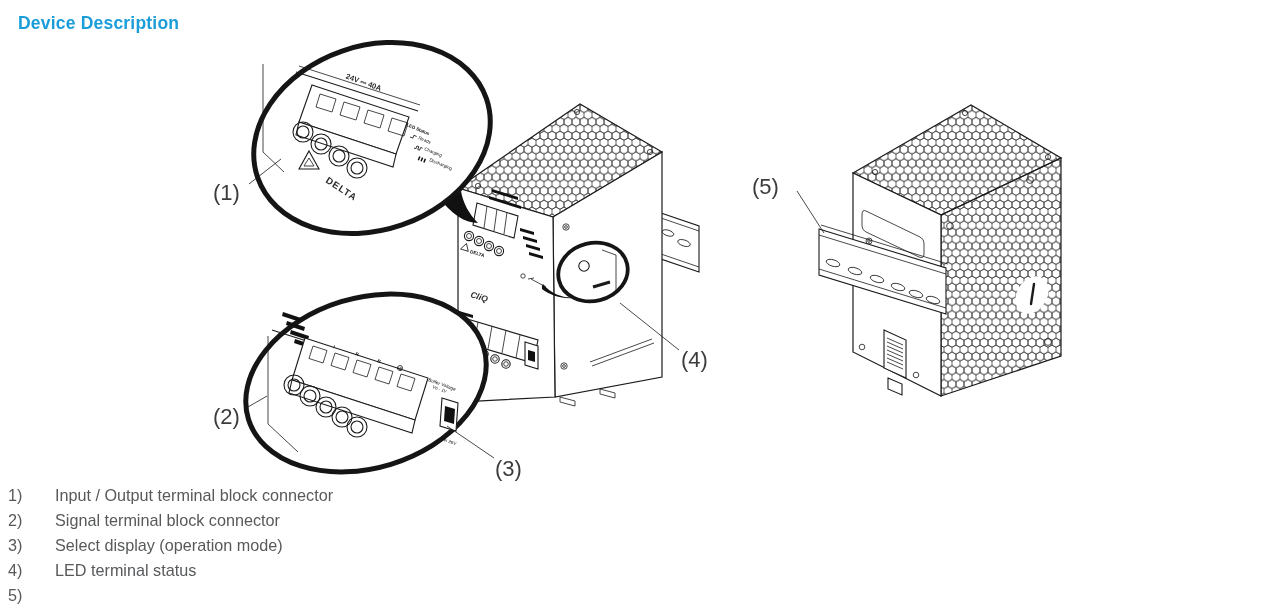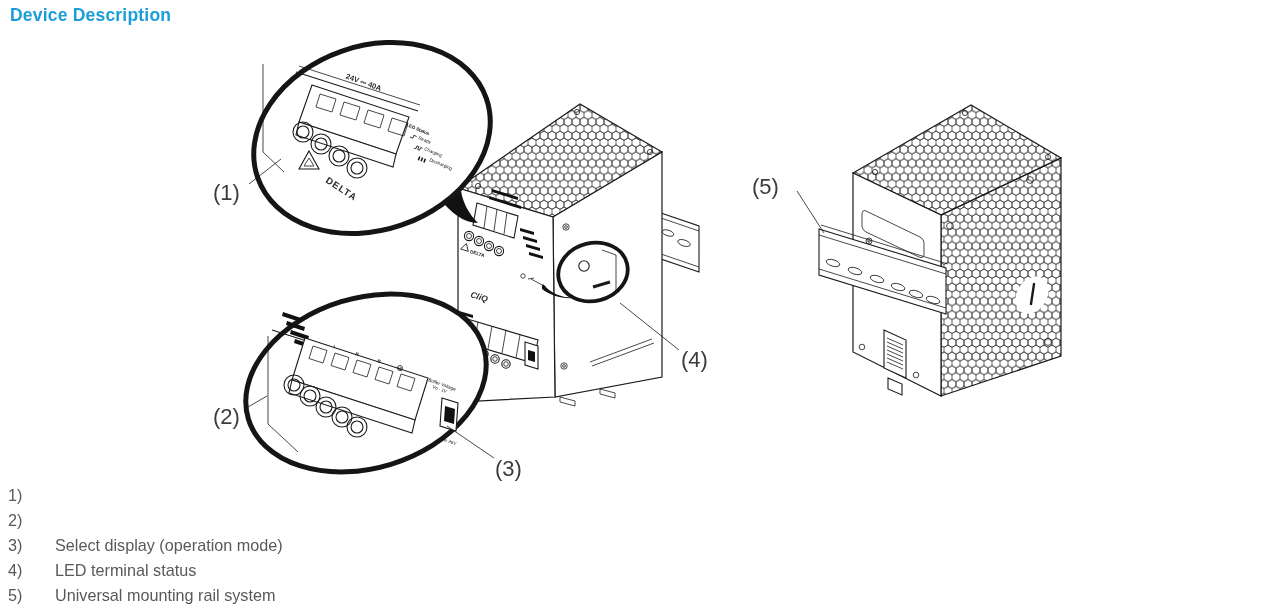--- a/index.html
+++ b/index.html
@@ -1,18 +1,18 @@
 <!DOCTYPE html>
 <html><head>
 <meta charset="utf-8">
 <style>
   html,body{margin:0;padding:0;background:#fff;}
   .page{position:relative;width:1265px;height:609px;background:#ffffff;overflow:hidden;
         font-family:"Liberation Sans", sans-serif;}
-  .page-title{position:absolute;left:10px;top:5px;margin:0;font-size:17.5px;font-weight:bold;
+  .page-title{position:absolute;left:10px;top:5px;margin:8px;font-size:17.5px;font-weight:bold;
         color:#1a9dd9;letter-spacing:.2px;}
   .legend{position:absolute;left:8px;top:483px;color:#57595b;font-size:16.2px;}
   .legend-row{display:flex;height:25px;line-height:25px;}
   .legend-row .num{width:47px;flex:0 0 47px;}
   svg{position:absolute;left:0;top:0;}
   svg text{font-family:"Liberation Sans", sans-serif;fill:#2b2b2b;}
   .lbl{font-size:22px;fill:#3c3c3c;}
   .tiny{font-size:4.6px;fill:#111;}
   .ln{stroke:#1b1b1b;fill:none;stroke-width:1.1;}
   .thin{stroke:#1b1b1b;fill:none;stroke-width:0.8;}
@@ -278,31 +278,32 @@
       <text class="lbl" x="681" y="367">(4)</text>
 
       <line class="thin" x1="797" y1="191" x2="824" y2="233"></line>
       <text class="lbl" x="752" y="194">(5)</text>
     </g>
   </svg>
 
   <div class="legend">
     <div class="legend-row">
       <span class="num">1)</span>
+      <span class="txt">Input / Output terminal block connector</span>
     </div>
     <div class="legend-row">
       <span class="num">2)</span>
+      <span class="txt">Signal terminal block connector</span>
     </div>
     <div class="legend-row">
       <span class="num">3)</span>
       <span class="txt">Select display (operation mode)</span>
     </div>
     <div class="legend-row">
       <span class="num">4)</span>
       <span class="txt">LED terminal status</span>
     </div>
     <div class="legend-row">
       <span class="num">5)</span>
-      <span class="txt">Universal mounting rail system</span>
     </div>
   </div>
 
 </div>
 
 </body></html>

